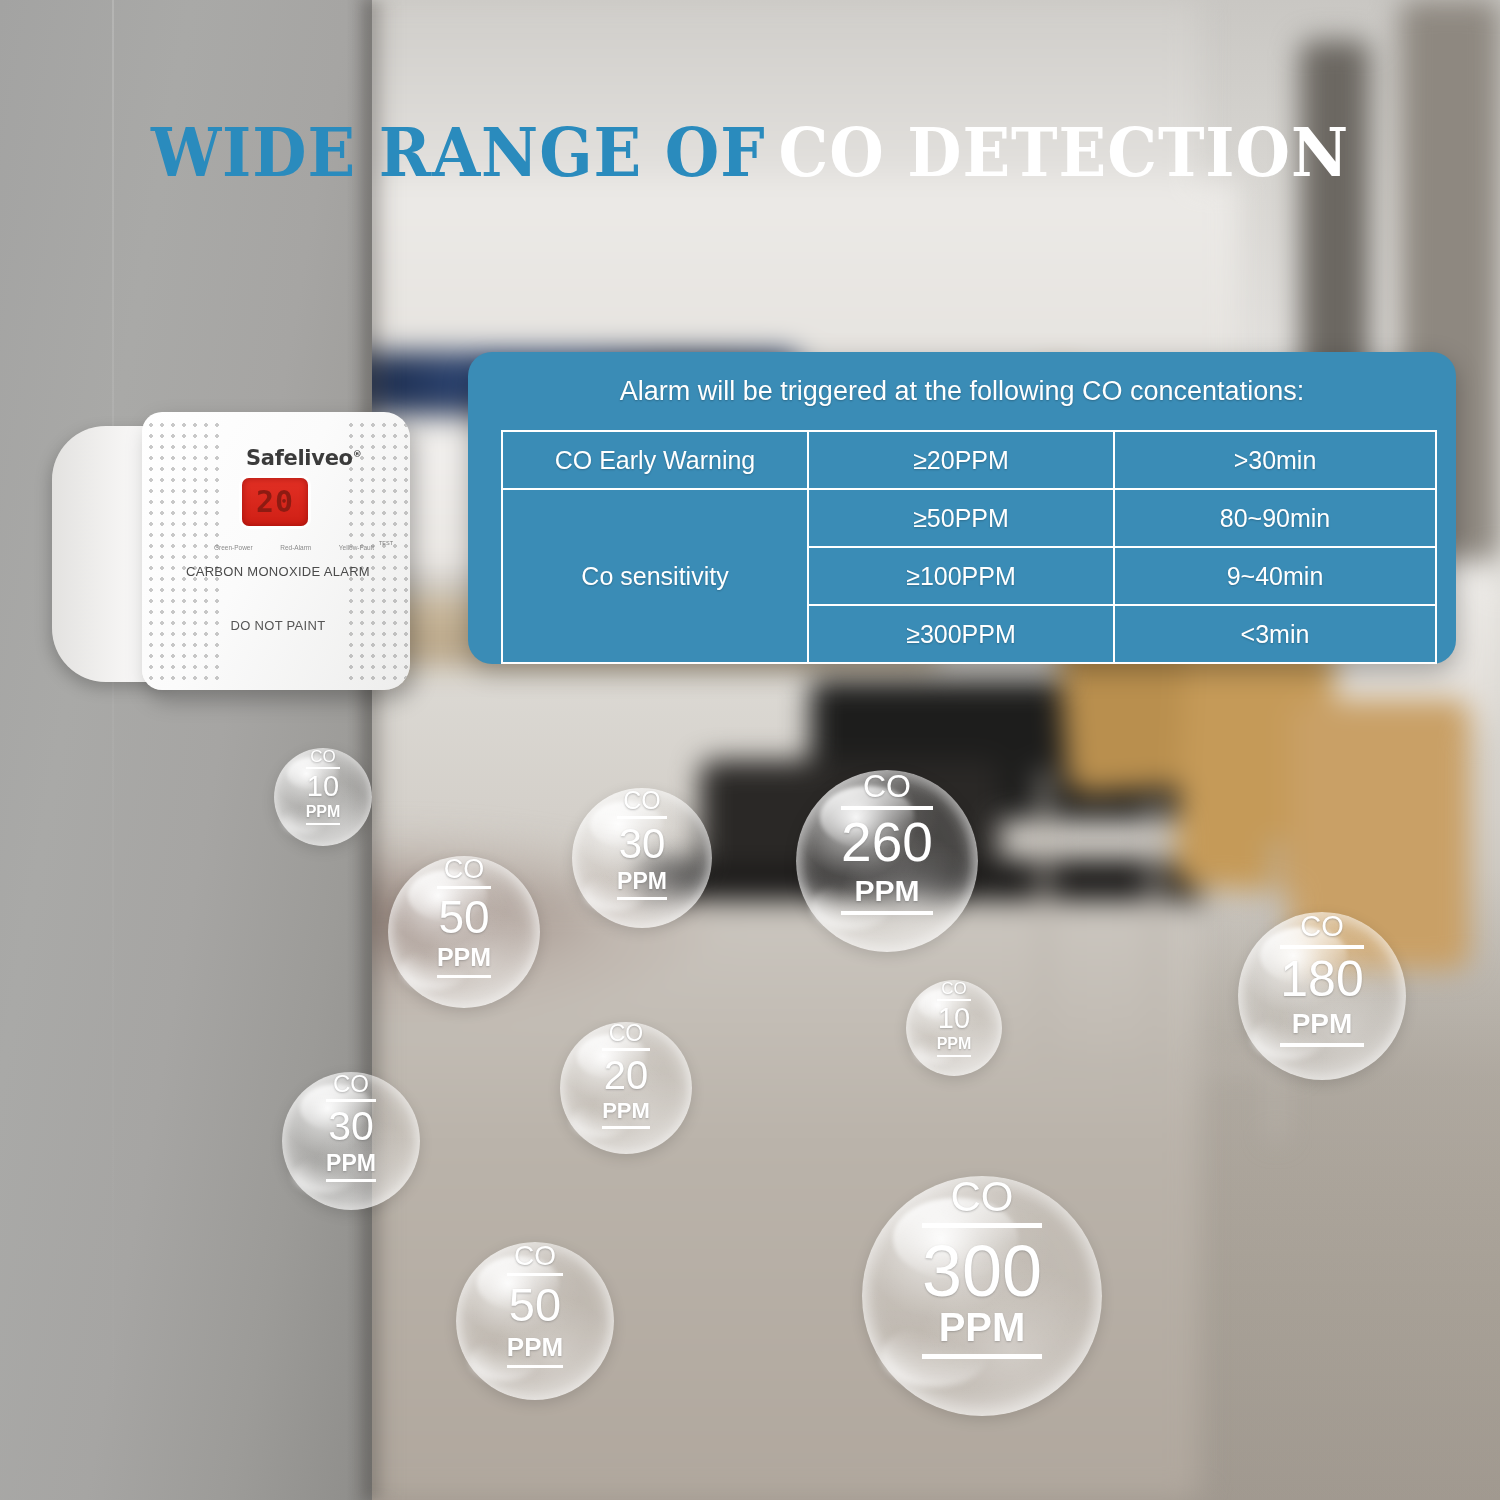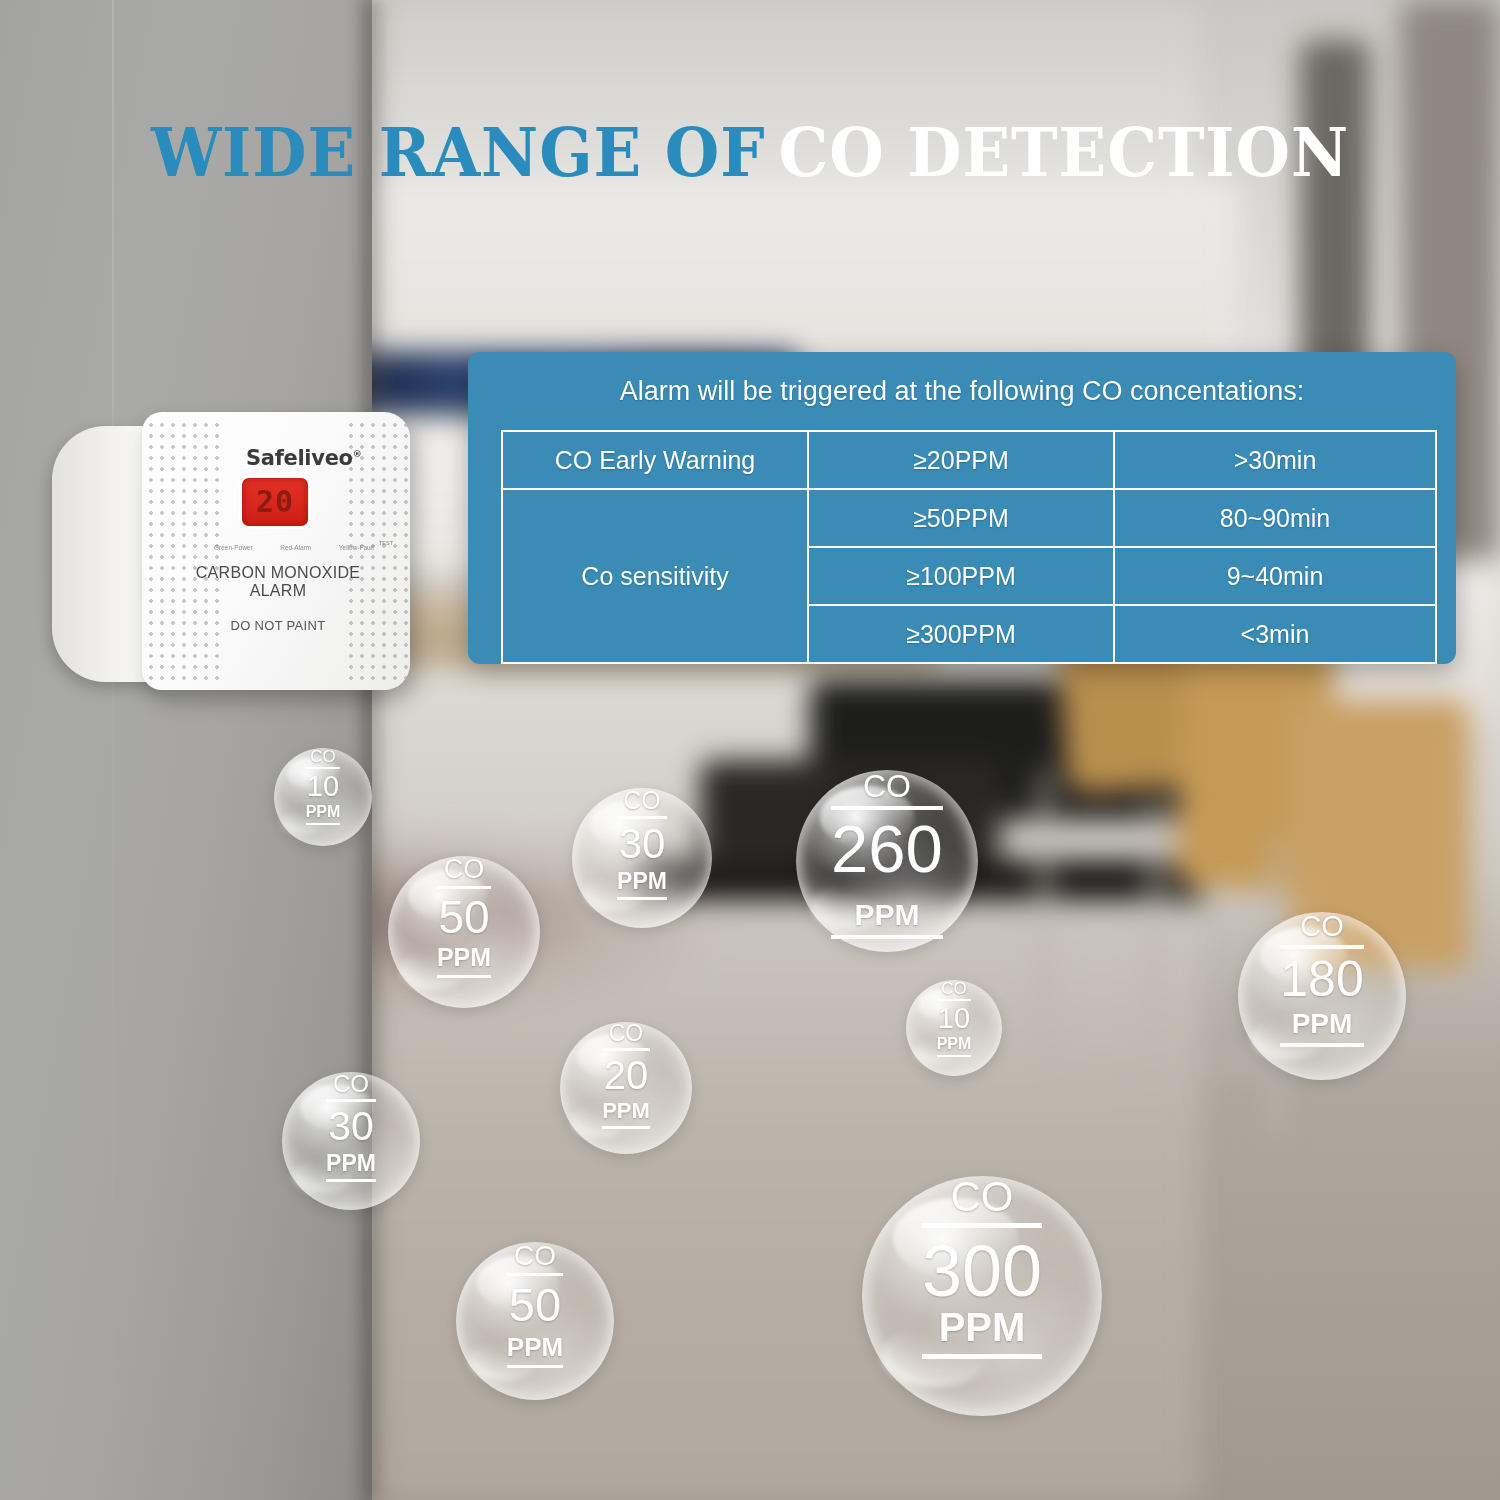--- a/index.html
+++ b/index.html
@@ -135,21 +135,21 @@
     font-family:"DejaVu Sans Mono", monospace;font-weight:700;font-size:30px;
     color:#8d1b12;letter-spacing:1px;line-height:1;
   }
   .leds{
     position:absolute;left:72px;top:132px;width:160px;
     display:flex;justify-content:space-between;
     font-size:6.5px;color:#8a8a8a;font-family:"Liberation Sans",sans-serif;
   }
   .alarmlbl{
     position:absolute;left:36px;top:152px;width:200px;text-align:center;
-    font-size:16px;color:#4b4b4b;letter-spacing:.3px;
+    font-size:13px;color:#4b4b4b;letter-spacing:.3px;
   }
   .paintlbl{
     position:absolute;left:36px;top:206px;width:200px;text-align:center;
     font-size:13px;color:#555;letter-spacing:.3px;
   }
   .testbtn{
     position:absolute;left:232px;top:128px;width:24px;height:26px;text-align:center;
   }
   .testbtn .tl{font-size:5.5px;color:#7a7a7a;display:block;}
   .testbtn .td{width:7px;height:7px;border-radius:50%;background:#6e6e6e;margin:2px auto 0;}
@@ -279,21 +279,21 @@
       <div class="alarmlbl">CARBON MONOXIDE ALARM</div>
       <div class="paintlbl">DO NOT PAINT</div>
 
       <div class="testbtn">
         <span class="tl">TEST</span>
         <span class="td"></span>
       </div>
     </div>
   </div>
 
-  <div class="panel" style="background: rgb(58, 140, 182);">
+  <div class="panel" style="background: rgb(58, 140, 182); border-radius: 24px;">
     <div class="panel-title">Alarm will be triggered at the following CO concentations:</div>
     <table class="spec">
       <tbody>
         <tr>
           <td class="c0" rowspan="1">CO Early Warning</td>
           <td class="c1">≥20PPM</td>
           <td class="c2">&gt;30min</td>
         </tr>
         <tr>
           <td class="c0" rowspan="3">Co sensitivity</td>
@@ -323,21 +323,21 @@
       <div class="bub" style="left: 572px; top: 788px; width: 140px; height: 140px;">
         <div class="bub-txt">
           <span class="bub-co" style="font-size: 25px; border-bottom-width: 3px; padding-bottom: 3px; margin-bottom: 4px;">CO</span>
           <span class="bub-num" style="font-size: 42px; margin-bottom: 5px;">30</span>
           <span class="bub-ppm" style="font-size: 23px; border-bottom-width: 3px; padding-bottom: 4px;">PPM</span>
         </div>
       </div>
       <div class="bub" style="left: 796px; top: 770px; width: 182px; height: 182px;">
         <div class="bub-txt">
           <span class="bub-co" style="font-size: 32px; border-bottom-width: 4px; padding-bottom: 4px; margin-bottom: 5px;">CO</span>
-          <span class="bub-num" style="font-size: 67px; margin-bottom: 18px;">260</span>
+          <span class="bub-num" style="font-size: 55px; margin-bottom: 6px;">260</span>
           <span class="bub-ppm" style="font-size: 30px; border-bottom-width: 4px; padding-bottom: 5px;">PPM</span>
         </div>
       </div>
       <div class="bub" style="left: 388px; top: 856px; width: 152px; height: 152px;">
         <div class="bub-txt">
           <span class="bub-co" style="font-size: 27px; border-bottom-width: 3px; padding-bottom: 3px; margin-bottom: 5px;">CO</span>
           <span class="bub-num" style="font-size: 46px; margin-bottom: 5px;">50</span>
           <span class="bub-ppm" style="font-size: 25px; border-bottom-width: 3px; padding-bottom: 5px;">PPM</span>
         </div>
       </div>

